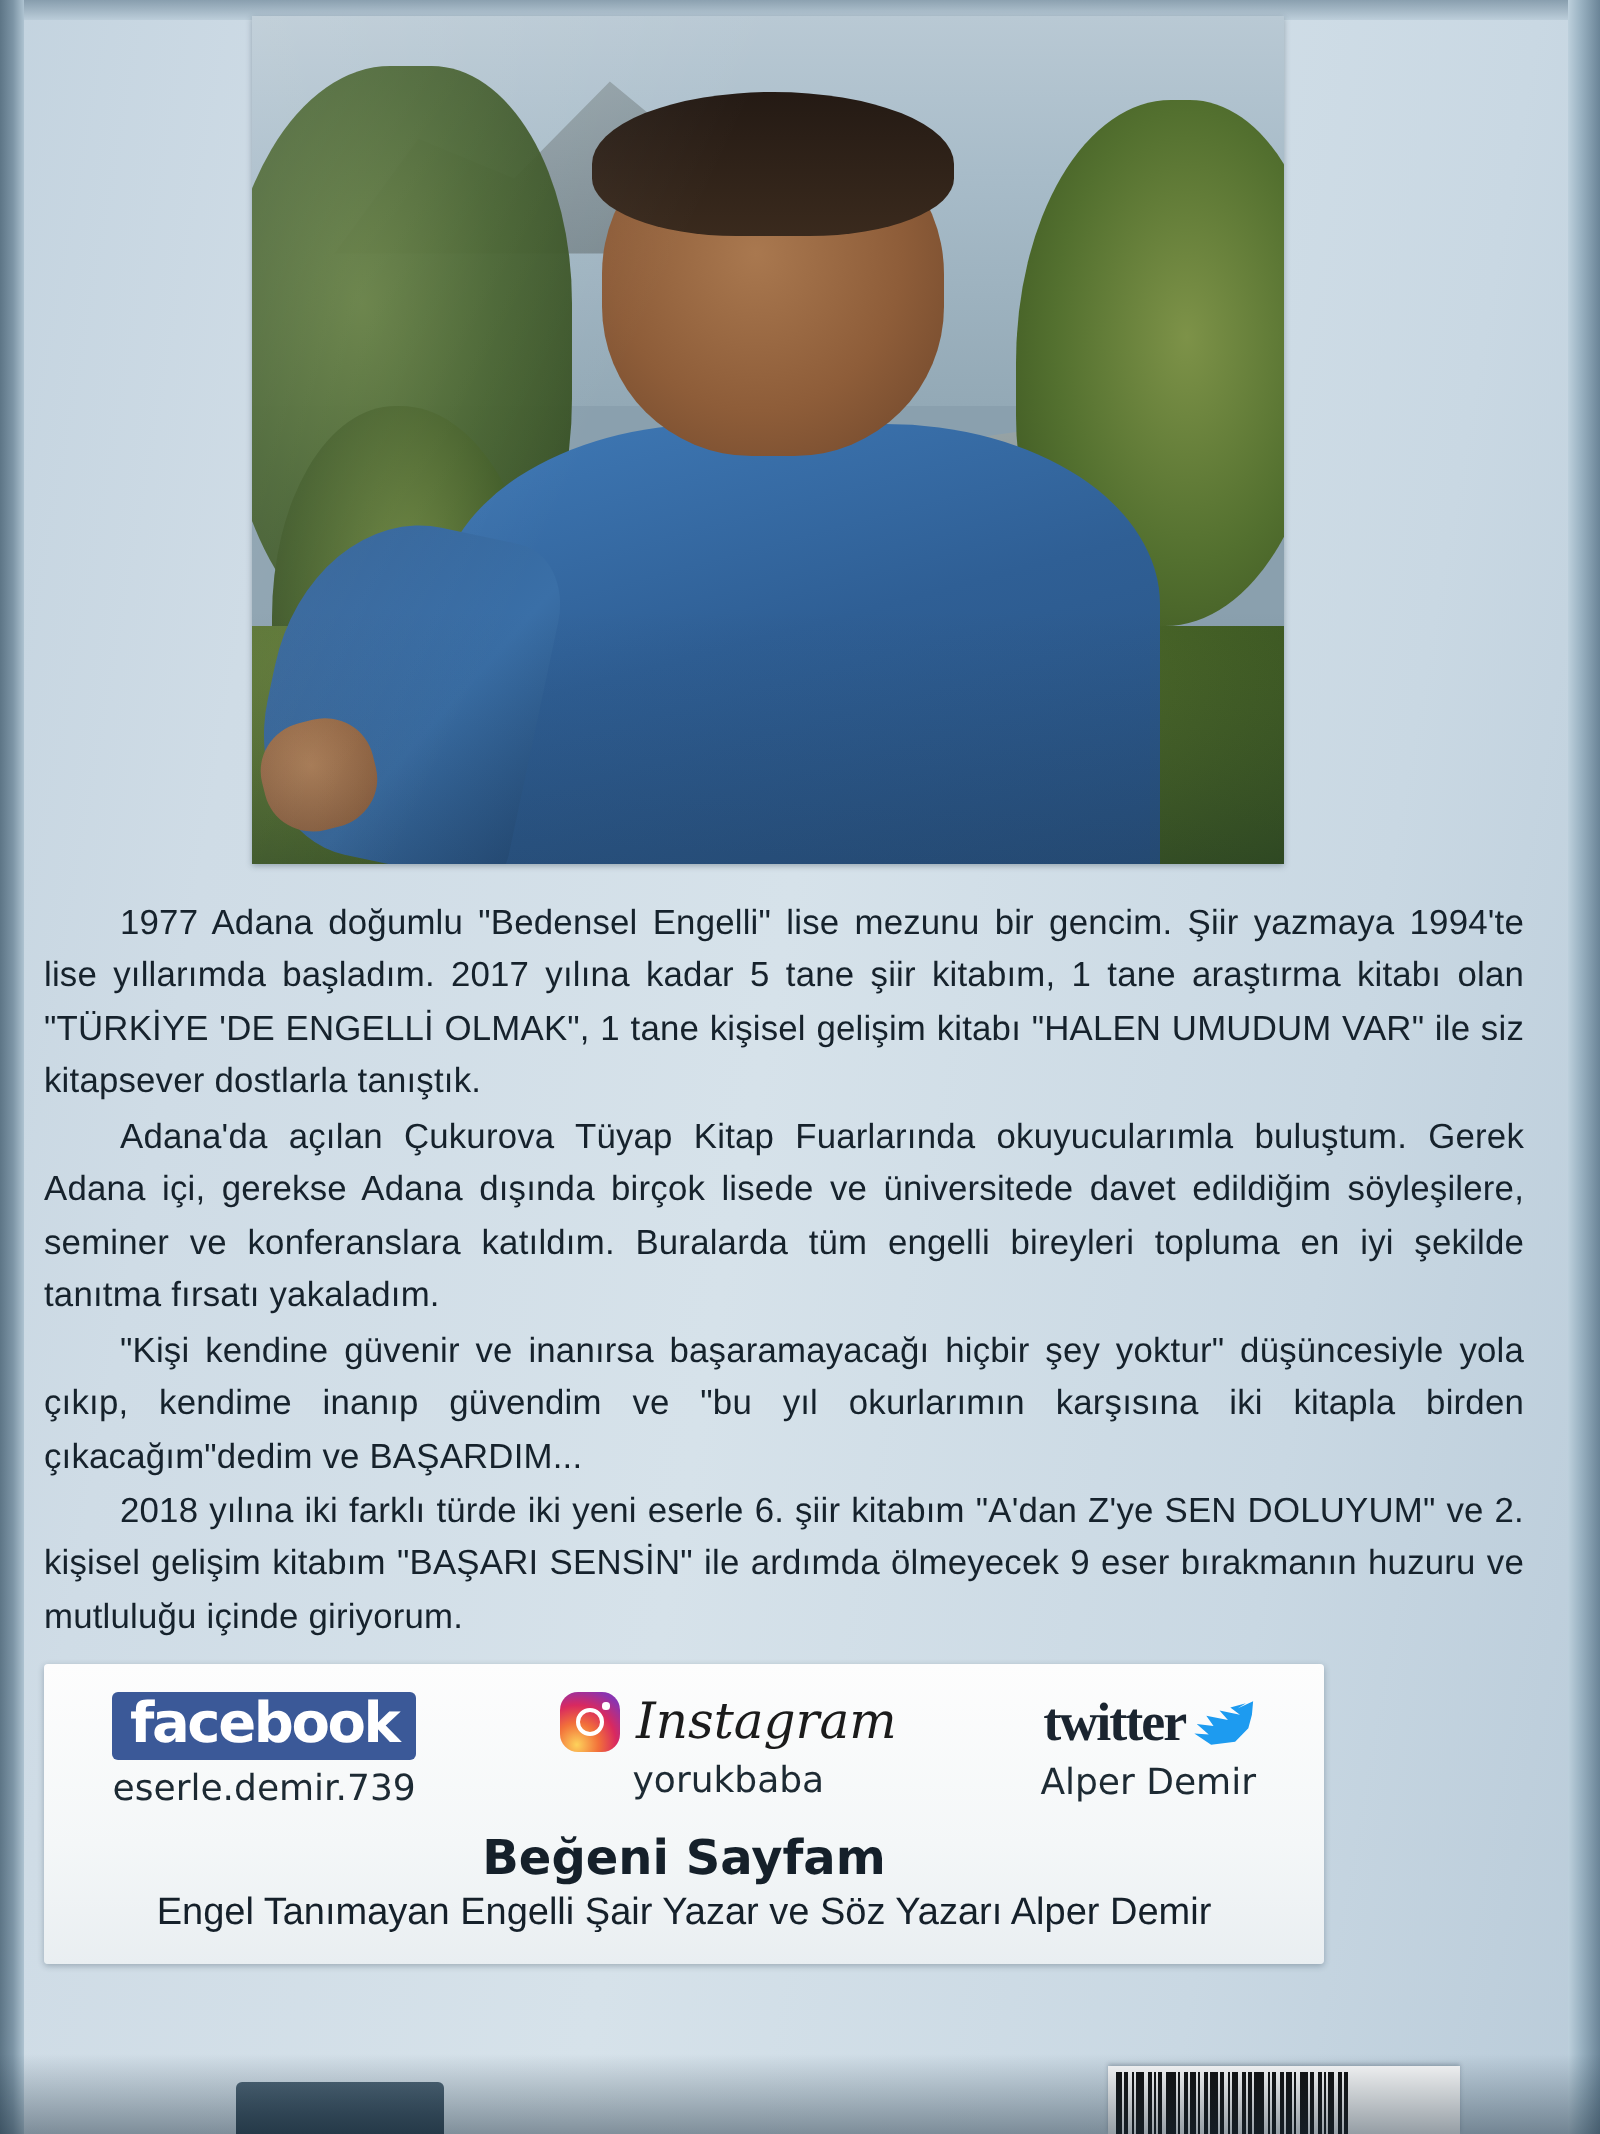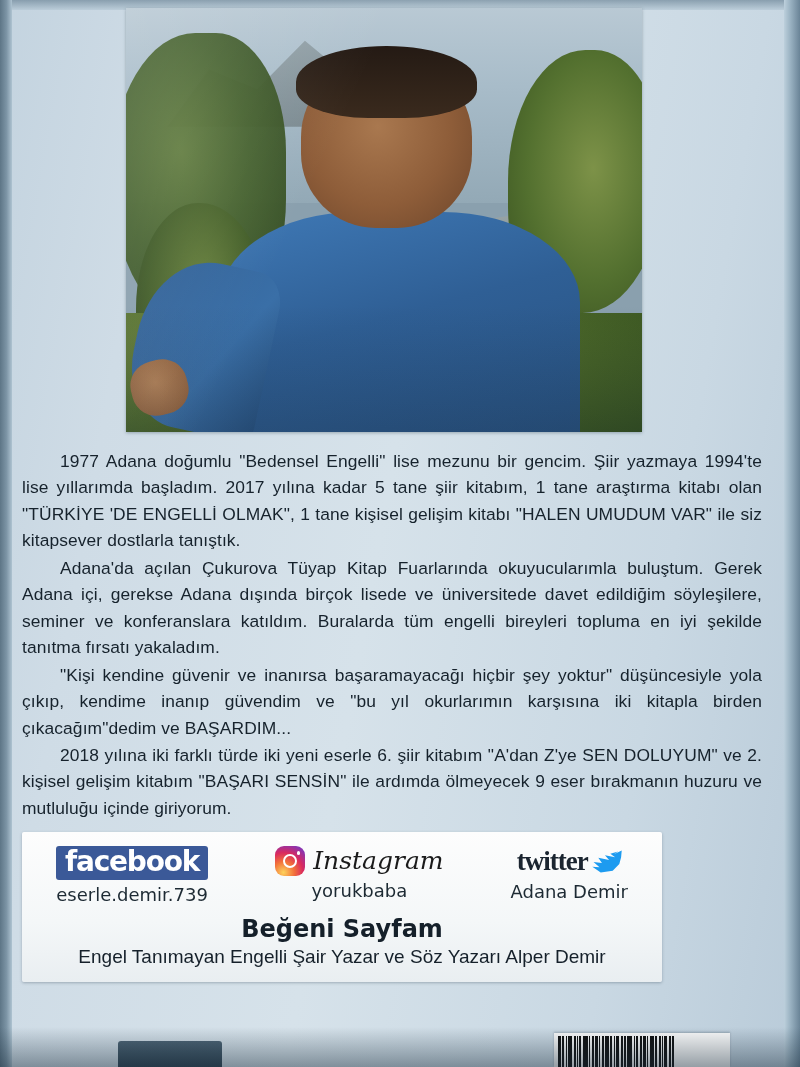--- a/index.html
+++ b/index.html
@@ -316,21 +316,21 @@
           <span class="ig-word">Instagram</span>
         </div>
         <div class="social-handle">yorukbaba</div>
       </div>
 
       <div class="social-item">
         <div class="tw-line">
           <span class="tw-word">twitter</span>
           <span class="tw-bird"></span>
         </div>
-        <div class="social-handle">Adana Demir</div>
+        <div class="social-handle">Alper Demir</div>
       </div>
 
     </div>
 
     <div class="social-bottom">
       <div class="social-bottom-title">Beğeni Sayfam</div>
       <div class="social-bottom-sub">Engel Tanımayan Engelli Şair Yazar ve Söz Yazarı Alper Demir</div>
     </div>
   </div>
 

